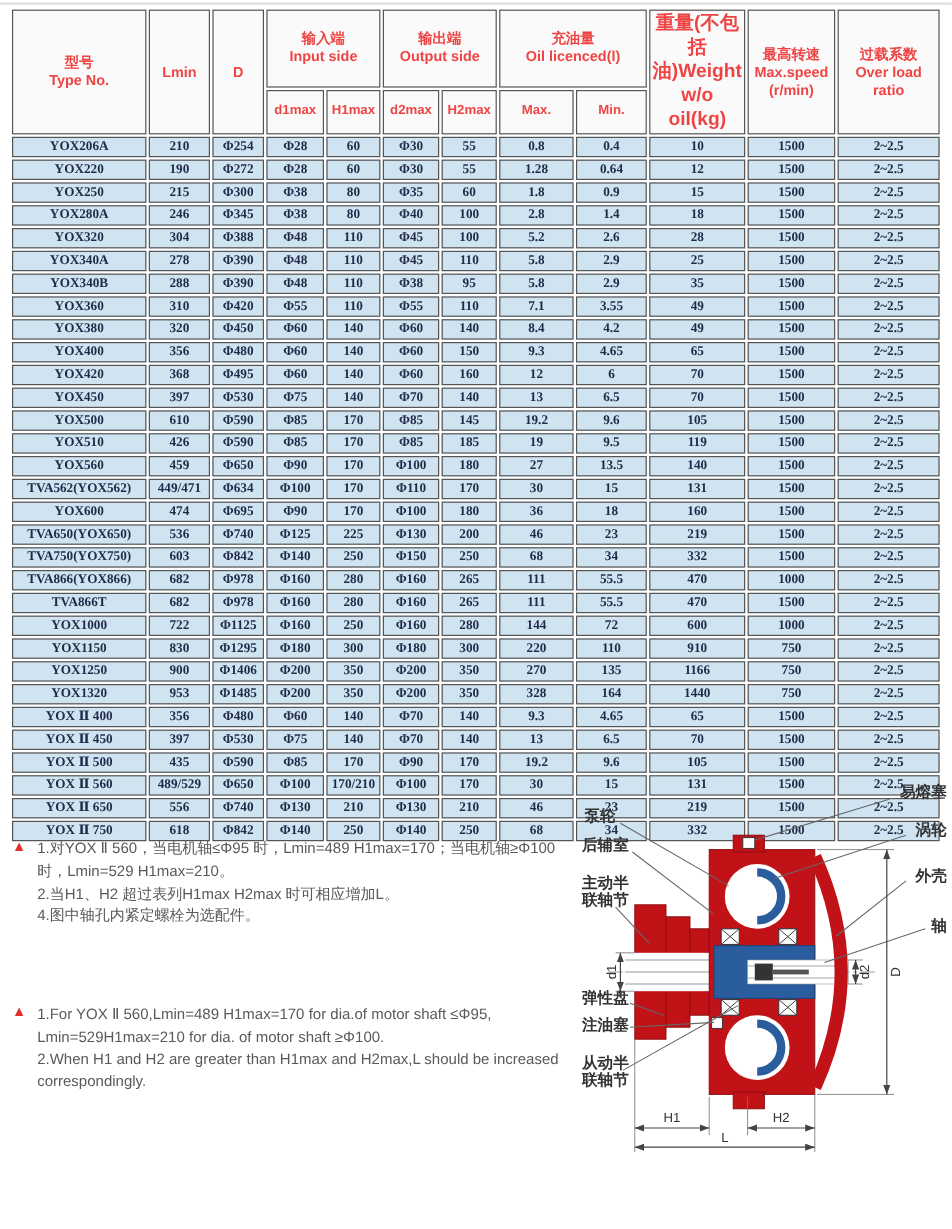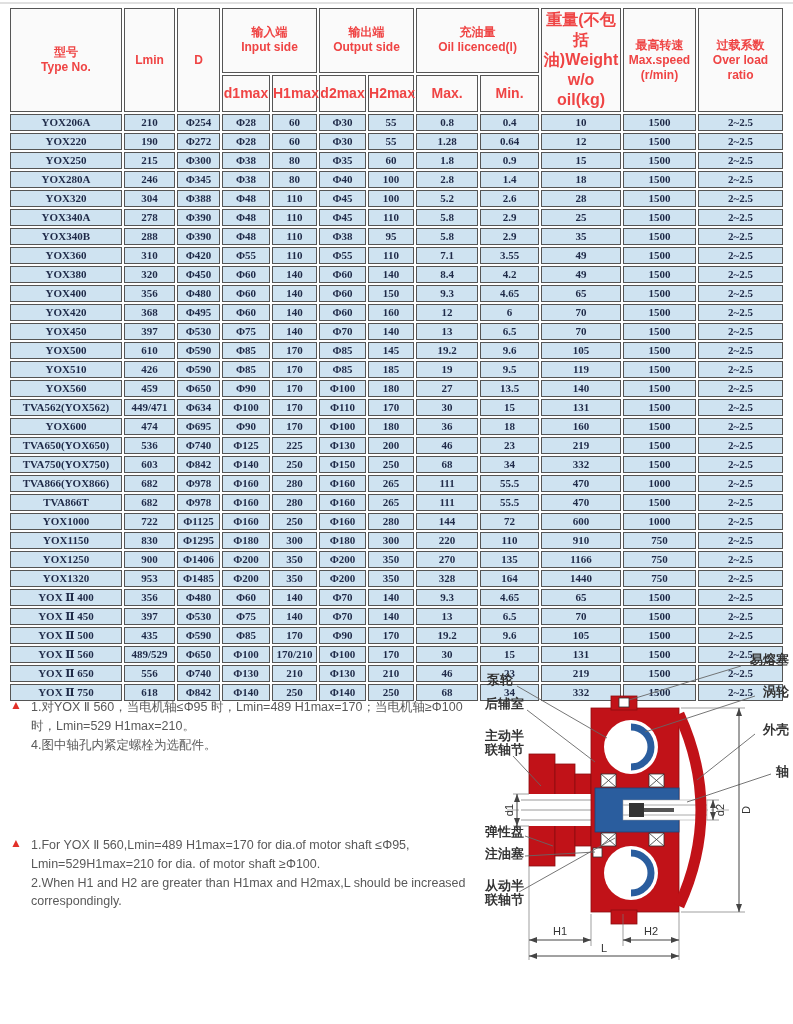--- a/index.html
+++ b/index.html
@@ -7,21 +7,21 @@
        font-family:"Liberation Sans","DejaVu Sans",sans-serif;overflow:hidden;}
   .top-divider{position:absolute;left:0;top:2px;width:793px;height:2px;background:#e0e0e0;}
 
   
   .spec-table{position:absolute;left:8px;top:6px;border-collapse:separate;border-spacing:2px;
               background:#ffffff;table-layout:fixed;width:777px;}
   .spec-table th{background:#fafafa;border:1px solid #555;font-weight:bold;font-size:12px;
                  color:#ef4444;white-space:pre-line;text-align:center;vertical-align:middle;
                  padding:1px 0;line-height:1.25;}
   .spec-table th.h1{height:34px;}
-  .spec-table th.h2{height:18px;font-size:14px;}
+  .spec-table th.h2{height:18px;font-size:11px;}
   .spec-table th.h3{font-size:16px;}
   .spec-table td{background:#cfe3f1;border:1px solid #555;
                  font-family:"Liberation Serif","DejaVu Serif",serif;font-weight:bold;
                  font-size:11px;color:#1f2a48;text-align:center;vertical-align:middle;
                  padding:0 1px;height:15px;line-height:15px;overflow:hidden;}
 
   
   .notes{position:absolute;left:10px;width:474px;color:#595959;font-size:12.5px;line-height:1.5;}
   .notes-zh{top:698px;}
   .notes-en{top:836px;}
@@ -523,20 +523,21 @@
         <td>1500</td>
         <td>2~2.5</td>
       </tr>
     </tbody>
 </table>
 
 <div class="notes notes-zh">
   <span class="tri">▲</span>
   <div class="note-items">
       <div class="note-item">1.对YOX Ⅱ 560，当电机轴≤Φ95 时，Lmin=489 H1max=170；当电机轴≥Φ100时，Lmin=529 H1max=210。</div>
+      <div class="note-item">2.当H1、H2 超过表列H1max H2max 时可相应增加L。</div>
       <div class="note-item">4.图中轴孔内紧定螺栓为选配件。</div>
     </div>
 </div>
 
 <div class="notes notes-en">
   <span class="tri">▲</span>
   <div class="note-items">
       <div class="note-item">1.For YOX Ⅱ 560,Lmin=489 H1max=170 for dia.of motor shaft ≤Φ95, Lmin=529H1max=210 for dia. of motor shaft ≥Φ100.</div>
       <div class="note-item">2.When H1 and H2 are greater than H1max and H2max,L should be increased correspondingly.</div>
     </div>

